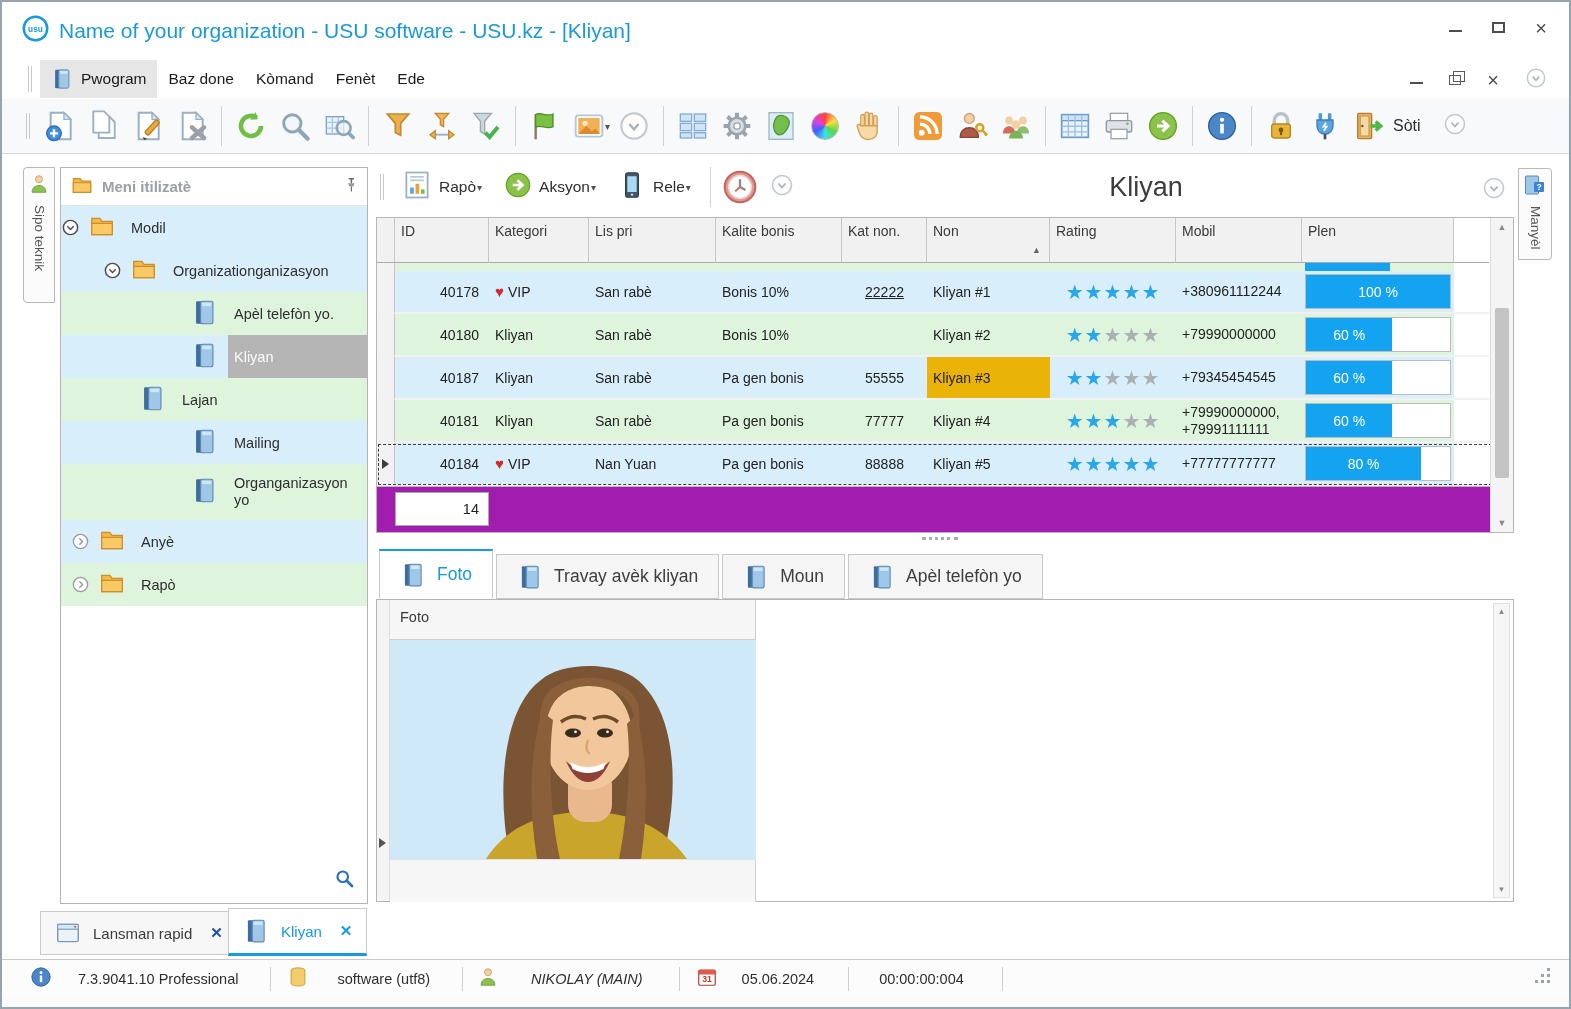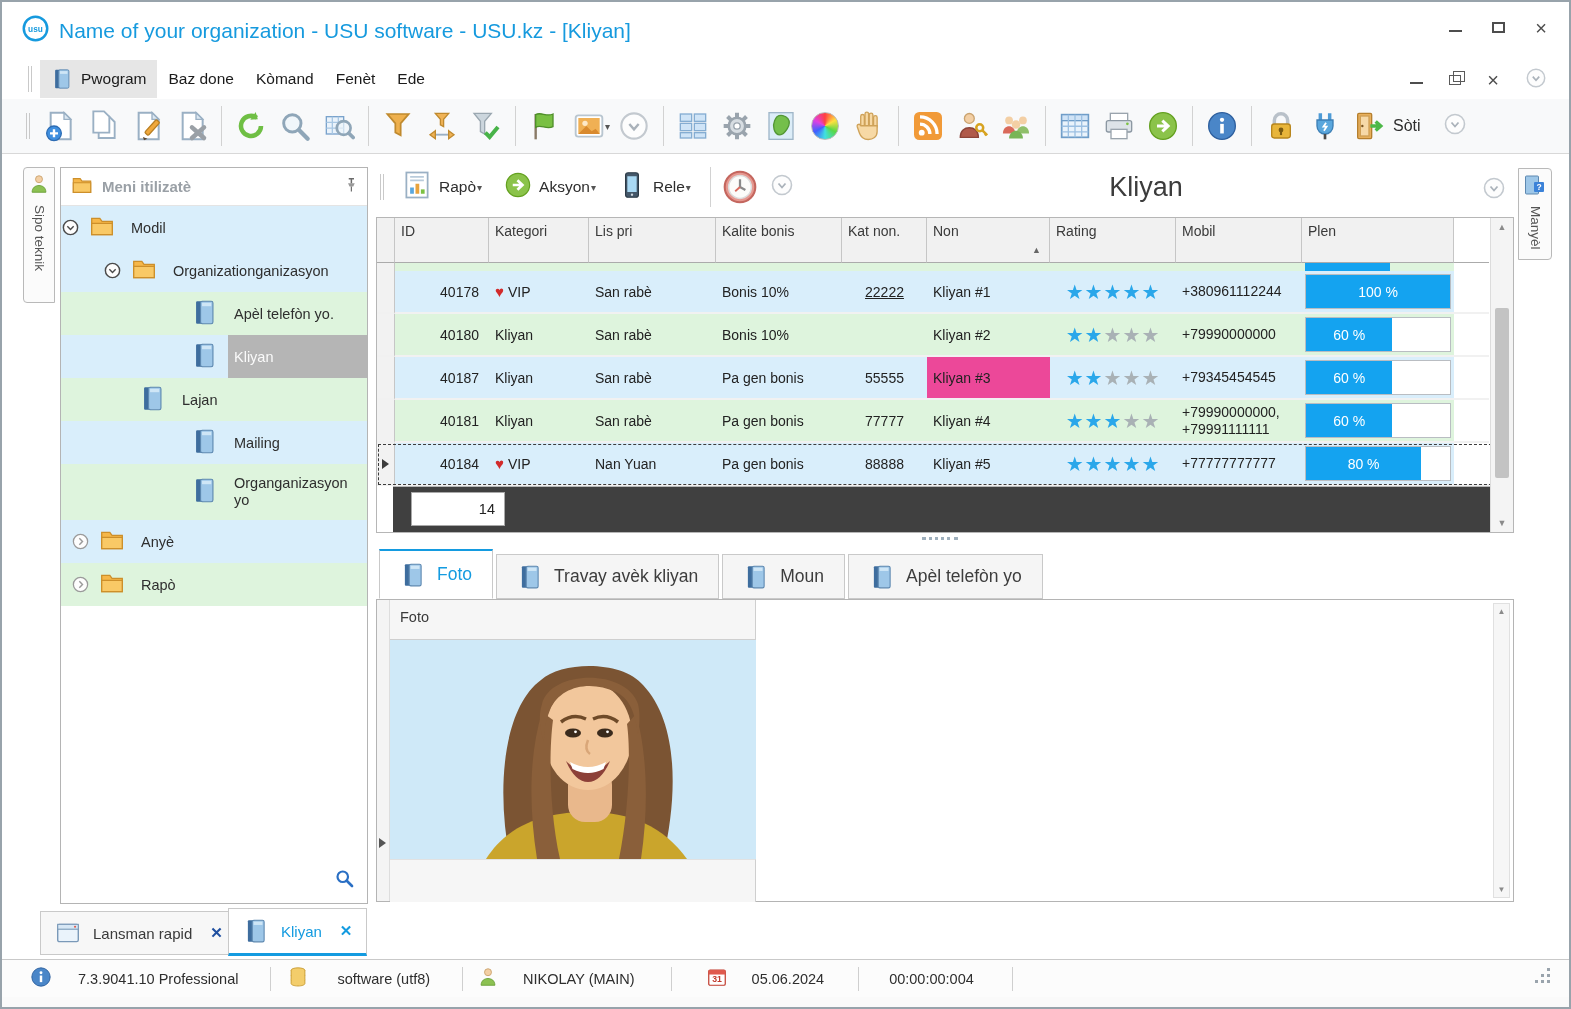--- a/index.html
+++ b/index.html
@@ -69,21 +69,21 @@
   .c.center{justify-content:center;}
   .c.white{background:#fff;}
   .heart{color:#d22b2b;font-size:15px;margin-right:4px;}
   .stars{font-size:20px;letter-spacing:1px;line-height:1;}
   .star-f{color:#2aa7ea;} .star-e{color:#a9b1b5;}
   .mobil{font-size:13.5px;line-height:1.15;}
   .plen-cell{padding:3px 3px!important;}
   .bar{flex:1;height:100%;border:1px solid #b9bdc2;background:#fff;display:flex;}
   .fill{background:#14a3f0;height:100%;display:flex;align-items:center;justify-content:center;color:#fff;font-size:14px;}
   .row-marker{width:0;height:0;border-left:7px solid #3c3c3c;border-top:5px solid transparent;border-bottom:5px solid transparent;}
-  .summary{position:absolute;left:16px;right:0;bottom:0;height:46px;background:#404040;border-top:1px solid #b9b9b9;}
+  .summary{position:absolute;left:0;right:0;bottom:0;height:46px;background:#a21caf;border-top:1px solid #b9b9b9;}
   .count-box{position:absolute;left:18px;top:5px;width:94px;height:34px;background:#fff;border:1px solid #a9a9a9;
     font-size:14.5px;color:#222;text-align:right;line-height:32px;padding-right:9px;}
   .vscroll{position:absolute;right:0;top:0;bottom:0;width:23px;background:#f4f4f4;border-left:1px solid #dcdcdc;}
   .vscroll .arr{position:absolute;left:0;right:0;text-align:center;font-size:9px;color:#8a8a8a;}
   .vscroll .thumb{position:absolute;left:4px;right:4px;background:#c3c3c3;border-radius:2px;}
   .splitter-grip{position:absolute;left:920px;top:383px;width:36px;border-top:3px dotted #9fb0bd;}
   
   .detail-tabs{position:absolute;left:377px;top:395px;display:flex;align-items:flex-end;height:50px;}
   .dtab{height:45px;display:flex;align-items:center;gap:11px;padding:0 20px;background:#f5f5f5;border:1px solid #c9c9c9;
     margin-right:3px;font-size:17.5px;color:#3d3d3d;}
@@ -703,21 +703,21 @@
             </div>
             <div class="c white"></div>
           </div>
           <div class="gcols grow">
             <div class="c marker"></div>
             <div class="c num cell" style="background: rgb(217, 238, 251);">40187</div>
             <div class="c cell" style="background: rgb(217, 238, 251);">Kliyan</div>
             <div class="c cell" style="background: rgb(217, 238, 251);">San rabè</div>
             <div class="c cell" style="background: rgb(217, 238, 251);">Pa gen bonis</div>
             <div class="c center cell" style="background: rgb(217, 238, 251);">55555</div>
-            <div class="c cell" style="background: #ec4899; text-align: center;">Kliyan #3</div>
+            <div class="c cell" style="background: #eab308; text-align: center;">Kliyan #3</div>
             <div class="c center cell" style="background: rgb(217, 238, 251);">
               <span class="stars"><span class="star-f">★</span><span class="star-f">★</span><span class="star-e">★</span><span class="star-e">★</span><span class="star-e">★</span></span>
             </div>
             <div class="c cell mobil" style="background: rgb(217, 238, 251);">+79345454545</div>
             <div class="c cell plen-cell" style="background: rgb(217, 238, 251);">
               <div class="bar">
                 <div class="fill" style="width:60%;">60 %</div>
               </div>
             </div>
             <div class="c white"></div>
@@ -899,23 +899,23 @@
           <path d="M4.5 4.6v5.2c0 1.4 3.4 2.6 7.5 2.6s7.5-1.2 7.5-2.6V4.6" fill="#f3cd6b" stroke="#c89a2e"></path>
           <path d="M4.5 9.8V15c0 1.4 3.4 2.6 7.5 2.6s7.5-1.2 7.5-2.6V9.8" fill="#f3cd6b" stroke="#c89a2e"></path>
           <path d="M4.5 15v4.2c0 1.4 3.4 2.6 7.5 2.6s7.5-1.2 7.5-2.6V15" fill="#f3cd6b" stroke="#c89a2e"></path>
         </svg></span>
     <span style="margin-left:28px;">software (utf8)</span>
     <span class="st-sep" style="margin-left:32px;"></span>
     <span id="st-user-icon" style="margin-left:14px;"><svg width="22" height="22" viewBox="0 0 24 24">
           <circle cx="12" cy="6.8" r="3.8" fill="#f3cfa4" stroke="#caa36f"></circle>
           <path d="M4.5 21c0-5.2 3.8-7.3 7.5-7.3s7.5 2.1 7.5 7.3z" fill="#8cc152" stroke="#6aa038"></path>
         </svg></span>
-    <span style="margin-left:24px;">NIKOLAY (MAIN)</span>
+    <span style="margin-left:32px;font-style:italic;">NIKOLAY (MAIN)</span>
     <span class="st-sep" style="margin-left:36px;"></span>
-    <span id="st-cal-icon" style="margin-left:34px;"><svg width="22" height="22" viewBox="0 0 24 24">
+    <span id="st-cal-icon" style="margin-left:16px;"><svg width="22" height="22" viewBox="0 0 24 24">
           <rect x="3" y="4.5" width="18" height="16.5" rx="1.5" fill="#fff" stroke="#c0392b" stroke-width="1.3"></rect>
           <rect x="3" y="4.5" width="18" height="4.8" fill="#e05a4e"></rect>
           <text x="12" y="17.5" text-anchor="middle" font-size="9.5" font-weight="bold" fill="#c0392b" font-family="Liberation Sans,sans-serif">31</text>
         </svg></span>
     <span style="margin-left:24px;">05.06.2024</span>
     <span class="st-sep" style="margin-left:34px;"></span>
     <span style="margin-left:30px;">00:00:00:004</span>
     <span class="st-sep" style="margin-left:38px;"></span>
     <span class="resize-grip" id="resize-grip"><svg width="16" height="16" viewBox="0 0 16 16">
           <g fill="#9aa4ad">

